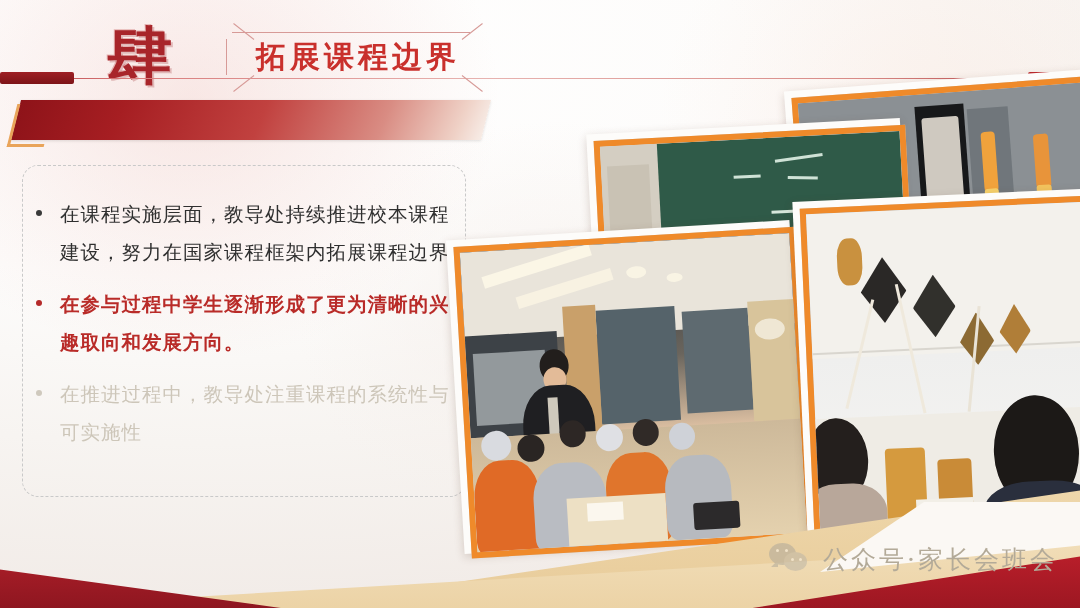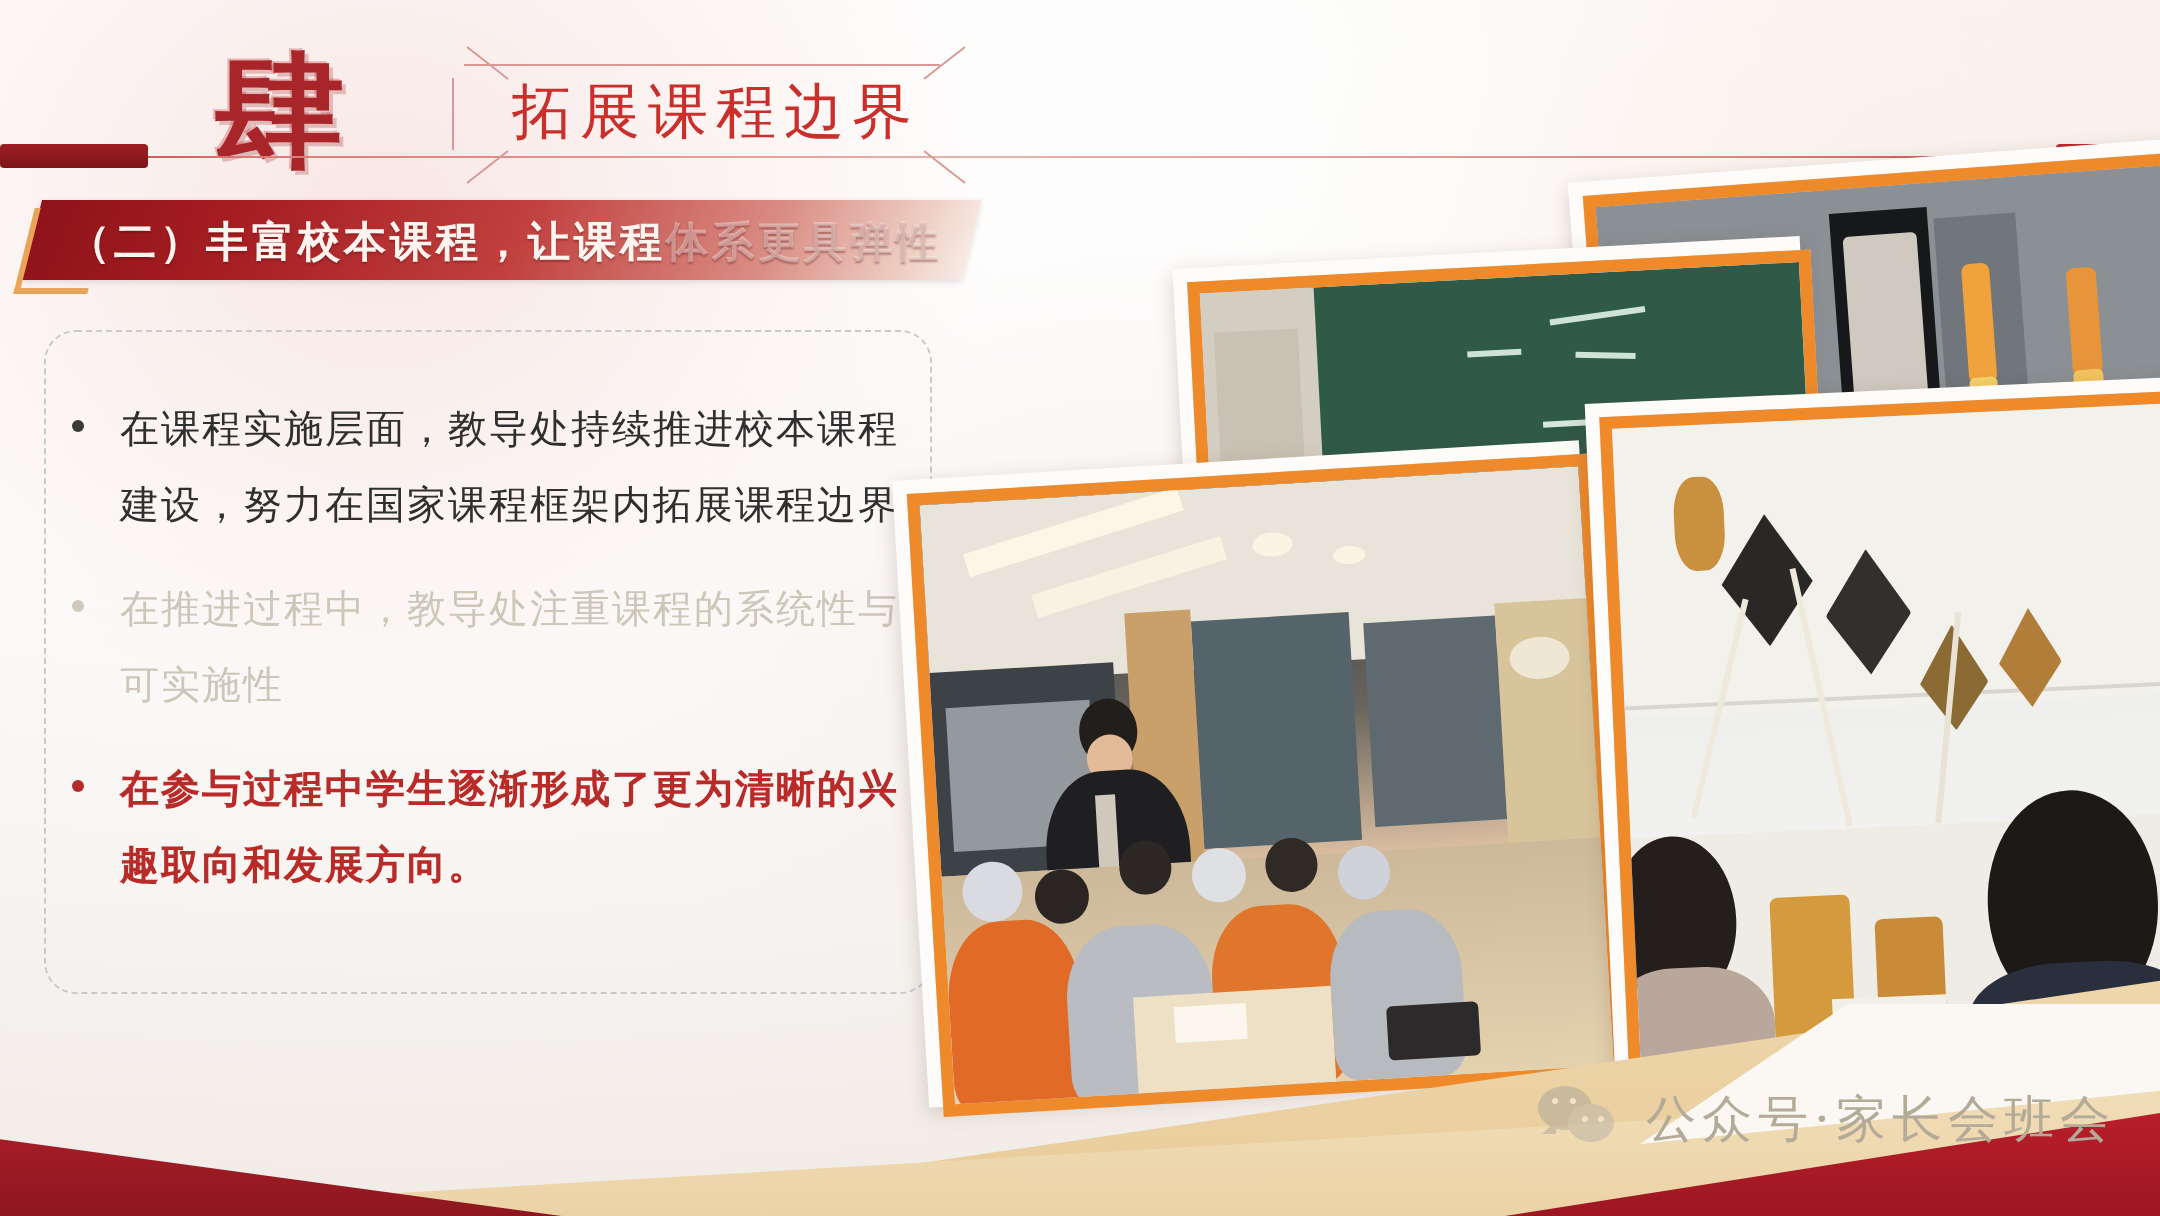--- a/index.html
+++ b/index.html
@@ -39,21 +39,21 @@
     background:linear-gradient(90deg,#b6373c 0%,#d87b7b 12%,#e7b3b0 45%,#d88a86 80%,#b6373c 100%);
   }
   .cap-l{position:absolute;left:0px;top:72px;width:74px;height:12px;border-radius:2px;
     background:linear-gradient(180deg,#9e1f24,#7d1418);}
   .cap-r{position:absolute;right:0px;top:72px;width:52px;height:12px;border-radius:2px;
     background:linear-gradient(180deg,#c0282d,#8d171b);}
 
   .t1wrap{position:absolute;left:234px;top:33px;height:48px;}
   .t1{
     font-family:"DejaVu Serif","Liberation Serif",serif;
-    font-size:30px;font-weight:400;color:#c9302c;letter-spacing:4px;
+    font-size:30px;font-weight:700;color:#c9302c;letter-spacing:4px;
     line-height:48px;white-space:nowrap;
     padding:0 22px;
   }
   
   .brk{position:absolute;top:0;width:26px;height:48px;}
   .brk i{position:absolute;left:0;width:26px;height:1px;background:#d79a97;display:block;}
   .brk.l{left:-6px;}
   .brk.l i:nth-child(1){top:6px;transform:rotate(38deg);transform-origin:right center;}
   .brk.l i:nth-child(2){top:42px;transform:rotate(-38deg);transform-origin:right center;}
   .brk.r{right:-6px;}
@@ -190,38 +190,37 @@
       <div class="brk r">
           <i></i>
           <i></i>
         </div>
     </div>
 
   </div>
 
   <div class="banner"></div>
   <div class="banner-hook"></div>
-  <div class="banner-txt"><span>（二）丰富校本课程，让课程</span><span class="fade">体系更具弹性</span></div>
 
   <div class="box"></div>
   <div class="bullets">
 
     <div class="bl b1">
       <span class="dot"></span>
       <span class="tx">在课程实施层面，教导处持续推进校本课程建设，努力在国家课程框架内拓展课程边界</span>
     </div>
 
+    <div class="bl b3">
+      <span class="dot"></span>
+      <span class="tx">在参与过程中学生逐渐形成了更为清晰的兴趣取向和发展方向。</span>
+    </div>
+
     <div class="bl b2">
       <span class="dot"></span>
       <span class="tx">在推进过程中，教导处注重课程的系统性与可实施性</span>
-    </div>
-
-    <div class="bl b3">
-      <span class="dot"></span>
-      <span class="tx">在参与过程中学生逐渐形成了更为清晰的兴趣取向和发展方向。</span>
     </div>
 
   </div>
 
   <div class="photos">
 
     <div class="ph ph1">
       <div class="inner">
         <div class="scene sc1">
           <div class="blk" style="left:0;top:0;right:0;height:56%;background:#8b9094;"></div>

